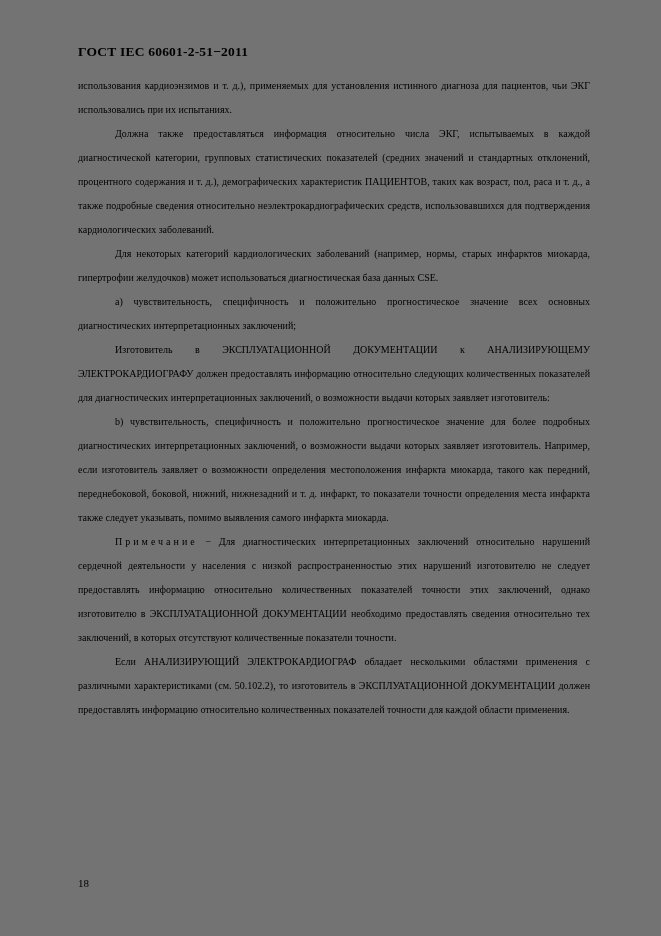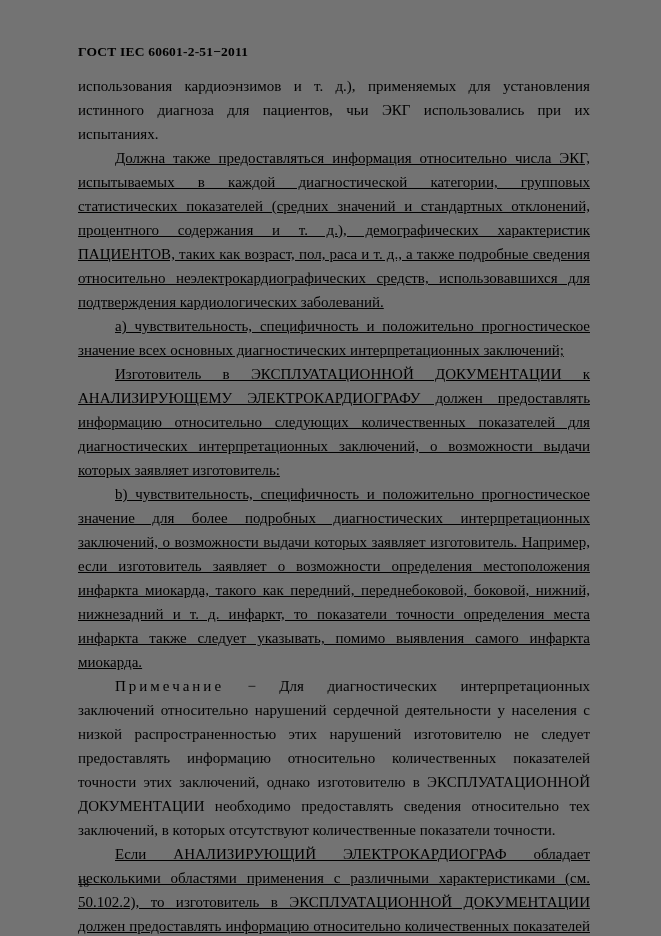--- a/index.html
+++ b/index.html
@@ -20,27 +20,26 @@
   }
   .doc-header {
     font-size: 13.5px;
     font-weight: bold;
     line-height: 15px;
     margin: 0 0 15px 0;
     letter-spacing: 0.2px;
   }
   .body-text p {
     margin: 0;
-    font-size: 15px;
+    font-size: 10px;
     line-height: 24px;
     text-align: justify;
   }
   .body-text p.indent {
     text-indent: 37px;
-    text-decoration: underline;
   }
   .note {
     margin: 2px 0;
     font-size: 11.2px;
     line-height: 21px;
     text-align: justify;
     text-indent: 37px;
   }
   .note .note-label {
     letter-spacing: 3px;
@@ -59,20 +58,21 @@
 <div class="page">
 
   <div class="doc-header">ГОСТ IEC 60601-2-51−2011</div>
 
   <div class="body-text">
 
     <p>использования кардиоэнзимов и т. д.), применяемых для установления истинного диагноза для пациентов, чьи ЭКГ использовались при их испытаниях.</p>
 
     <p class="indent">Должна также предоставляться информация относительно числа ЭКГ, испытываемых в каждой диагностической категории, групповых статистических показателей (средних значений и стандартных отклонений, процентного содержания и т. д.), демографических характеристик ПАЦИЕНТОВ, таких как возраст, пол, раса и т. д., а также подробные сведения относительно неэлектрокардиографических средств, использовавшихся для подтверждения кардиологических заболеваний.</p>
 
+    <p class="indent">Для некоторых категорий кардиологических заболеваний (например, нормы, старых инфарктов миокарда, гипертрофии желудочков) может использоваться диагностическая база данных CSE.</p>
 
 
     <p class="indent">а) чувствительность, специфичность и положительно прогностическое значение всех основных диагностических интерпретационных заключений;</p>
 
     <p class="indent">Изготовитель в ЭКСПЛУАТАЦИОННОЙ ДОКУМЕНТАЦИИ к АНАЛИЗИРУЮЩЕМУ ЭЛЕКТРОКАРДИОГРАФУ должен предоставлять информацию относительно следующих количественных показателей для диагностических интерпретационных заключений, о возможности выдачи которых заявляет изготовитель:</p>
 
     <p class="indent">b) чувствительность, специфичность и положительно прогностическое значение для более подробных диагностических интерпретационных заключений, о возможности выдачи которых заявляет изготовитель. Например, если изготовитель заявляет о возможности определения местоположения инфаркта миокарда, такого как передний, переднебоковой, боковой, нижний, нижнезадний и т. д. инфаркт, то показатели точности определения места инфаркта также следует указывать, помимо выявления самого инфаркта миокарда.</p>
 
     <p class="note"><span class="note-label">Примечание</span> <span>− Для диагностических интерпретационных заключений относительно нарушений сердечной деятельности у населения с низкой распространенностью этих нарушений изготовителю не следует предоставлять информацию относительно количественных показателей точности этих заключений, однако изготовителю в ЭКСПЛУАТАЦИОННОЙ ДОКУМЕНТАЦИИ необходимо предоставлять сведения относительно тех заключений, в которых отсутствуют количественные показатели точности.</span></p>
 

